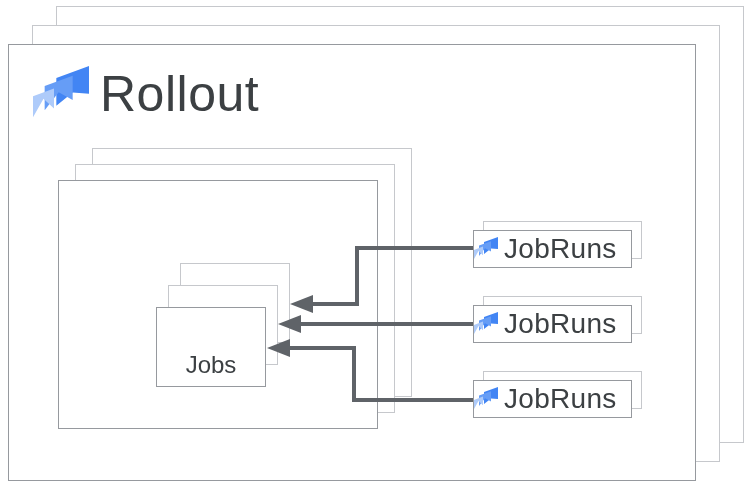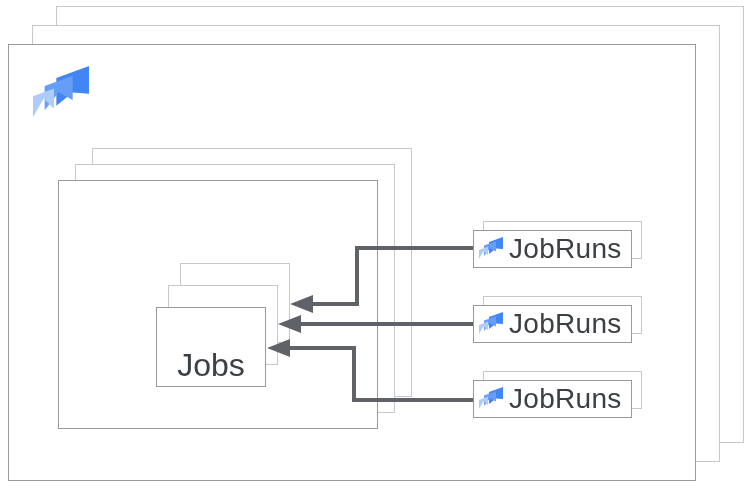--- a/index.html
+++ b/index.html
@@ -15,41 +15,42 @@
   #canvas{
     position:relative;width:752px;height:491px;background:#fff;overflow:hidden;
     font-family:"Liberation Sans","DejaVu Sans",sans-serif;color:var(--text);
   }
   .rect{position:absolute;background:#fff;border:1px solid var(--border-shadow);box-sizing:border-box;}
   .rect.main{border-color:var(--border-main);}
   .header{position:absolute;left:33px;top:66px;display:flex;align-items:center;gap:11px;}
   .title{font-size:50px;line-height:1;color:var(--text);letter-spacing:0.5px;}
   .phases-label{position:absolute;left:83px;top:203px;font-size:37px;line-height:1.1;color:var(--text);}
   .jobs-front{display:flex;align-items:center;justify-content:center;}
-  .jobs-label{font-size:32px;color:var(--text);margin-top:36px;}
-  .jobrun-front{display:flex;align-items:center;gap:6px;padding-left:5px;}
+  .jobs-label{font-size:24px;color:var(--text);margin-top:36px;}
+  .jobrun-front{display:flex;align-items:center;gap:6px;}
   .jobrun-label{font-size:28px;color:var(--text);letter-spacing:0.3px;}
   .arrow-layer{position:absolute;left:0;top:0;pointer-events:none;}
   .deploy-icon{display:block;flex:0 0 auto;}
 </style>
 </head>
 <body>
 
 <div id="canvas">
 
   <div class="rect" style="left:56px;top:6px;width:688px;height:437px;"></div>
   <div class="rect" style="left:32px;top:25px;width:688px;height:437px;"></div>
   <div class="rect main" style="left:8px;top:44px;width:688px;height:437px;"></div>
 
   <div class="header">
     <svg class="deploy-icon" width="56" height="56" viewBox="0 0 24 24">
       <path d="M10 5.1 L24 0 L24 11.9 L17 11.4 L10 17 Z" style="fill:var(--icon-blue-dark)"></path>
       <path d="M5 8.6 L17 4.2 L17 14.6 L11 11.2 L5 19 Z" style="fill:var(--icon-blue-medium)"></path>
       <path d="M0 13 L9 9.6 L9 18.2 L4.5 14 L0 22 Z" style="fill:var(--icon-blue-light)"></path>
     </svg>
+    <span class="title">Rollout</span>
   </div>
 
   <div class="rect" style="left:92px;top:148px;width:320px;height:249px;"></div>
   <div class="rect" style="left:75px;top:164px;width:320px;height:249px;"></div>
   <div class="rect main" style="left:58px;top:180px;width:320px;height:249px;"></div>
 
   <div class="rect" style="left:180px;top:263px;width:110px;height:80px;"></div>
   <div class="rect" style="left:168px;top:285px;width:110px;height:80px;"></div>
   <div class="rect main jobs-front" style="left:156px;top:307px;width:110px;height:80px;">
     <span class="jobs-label">Jobs</span>

